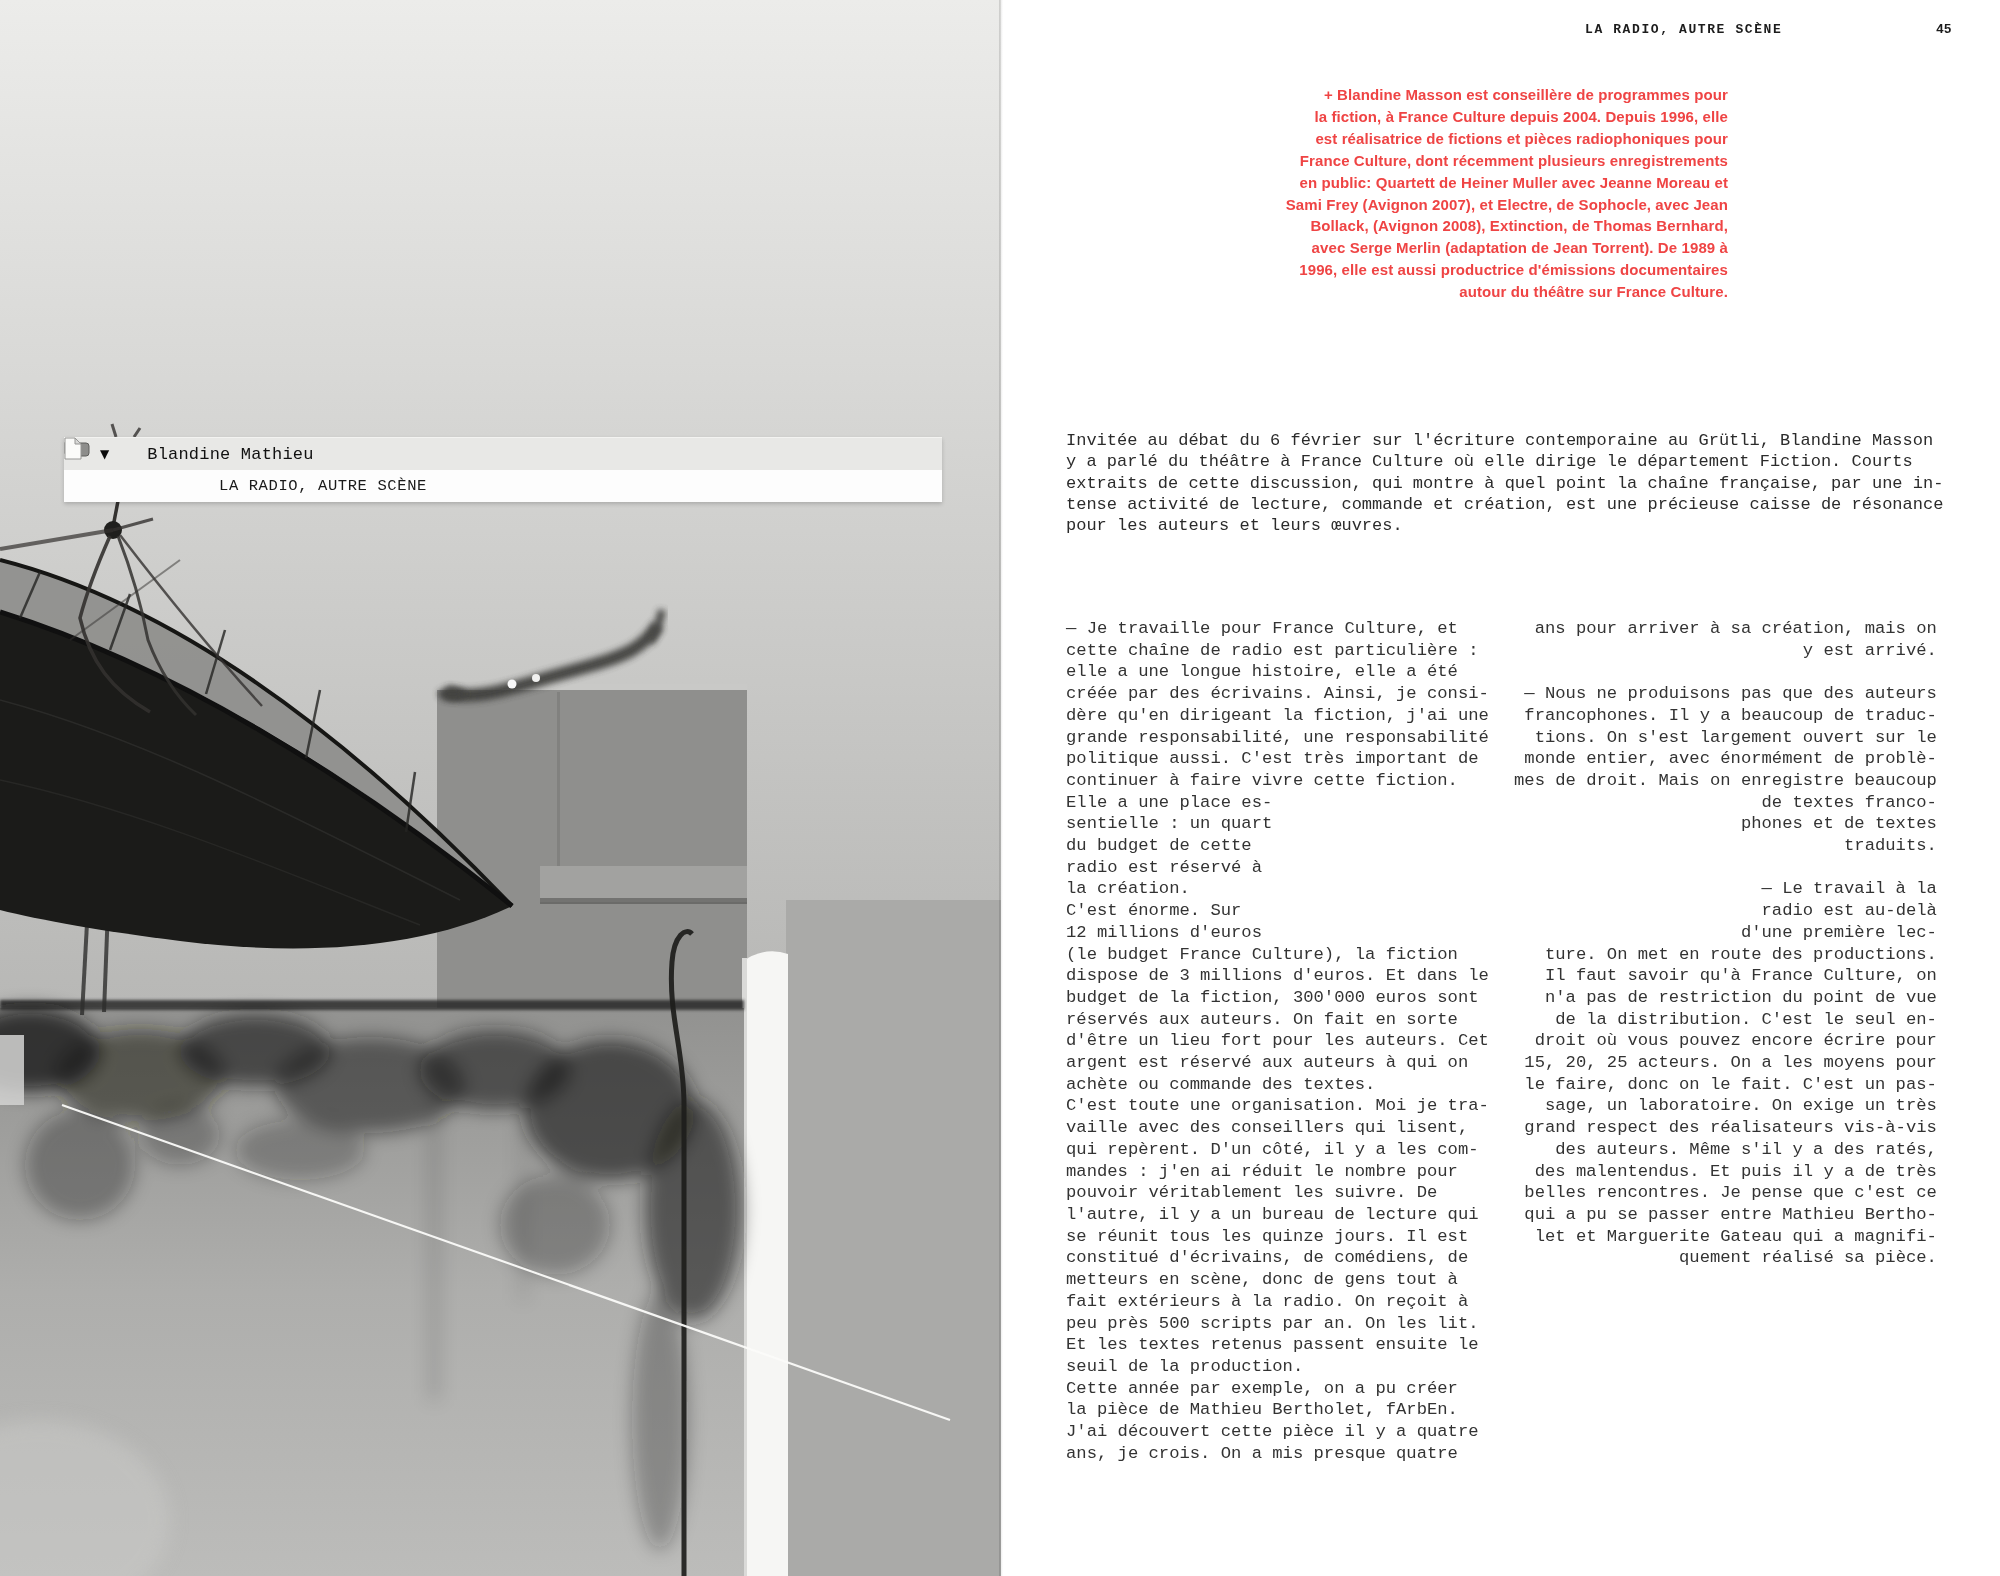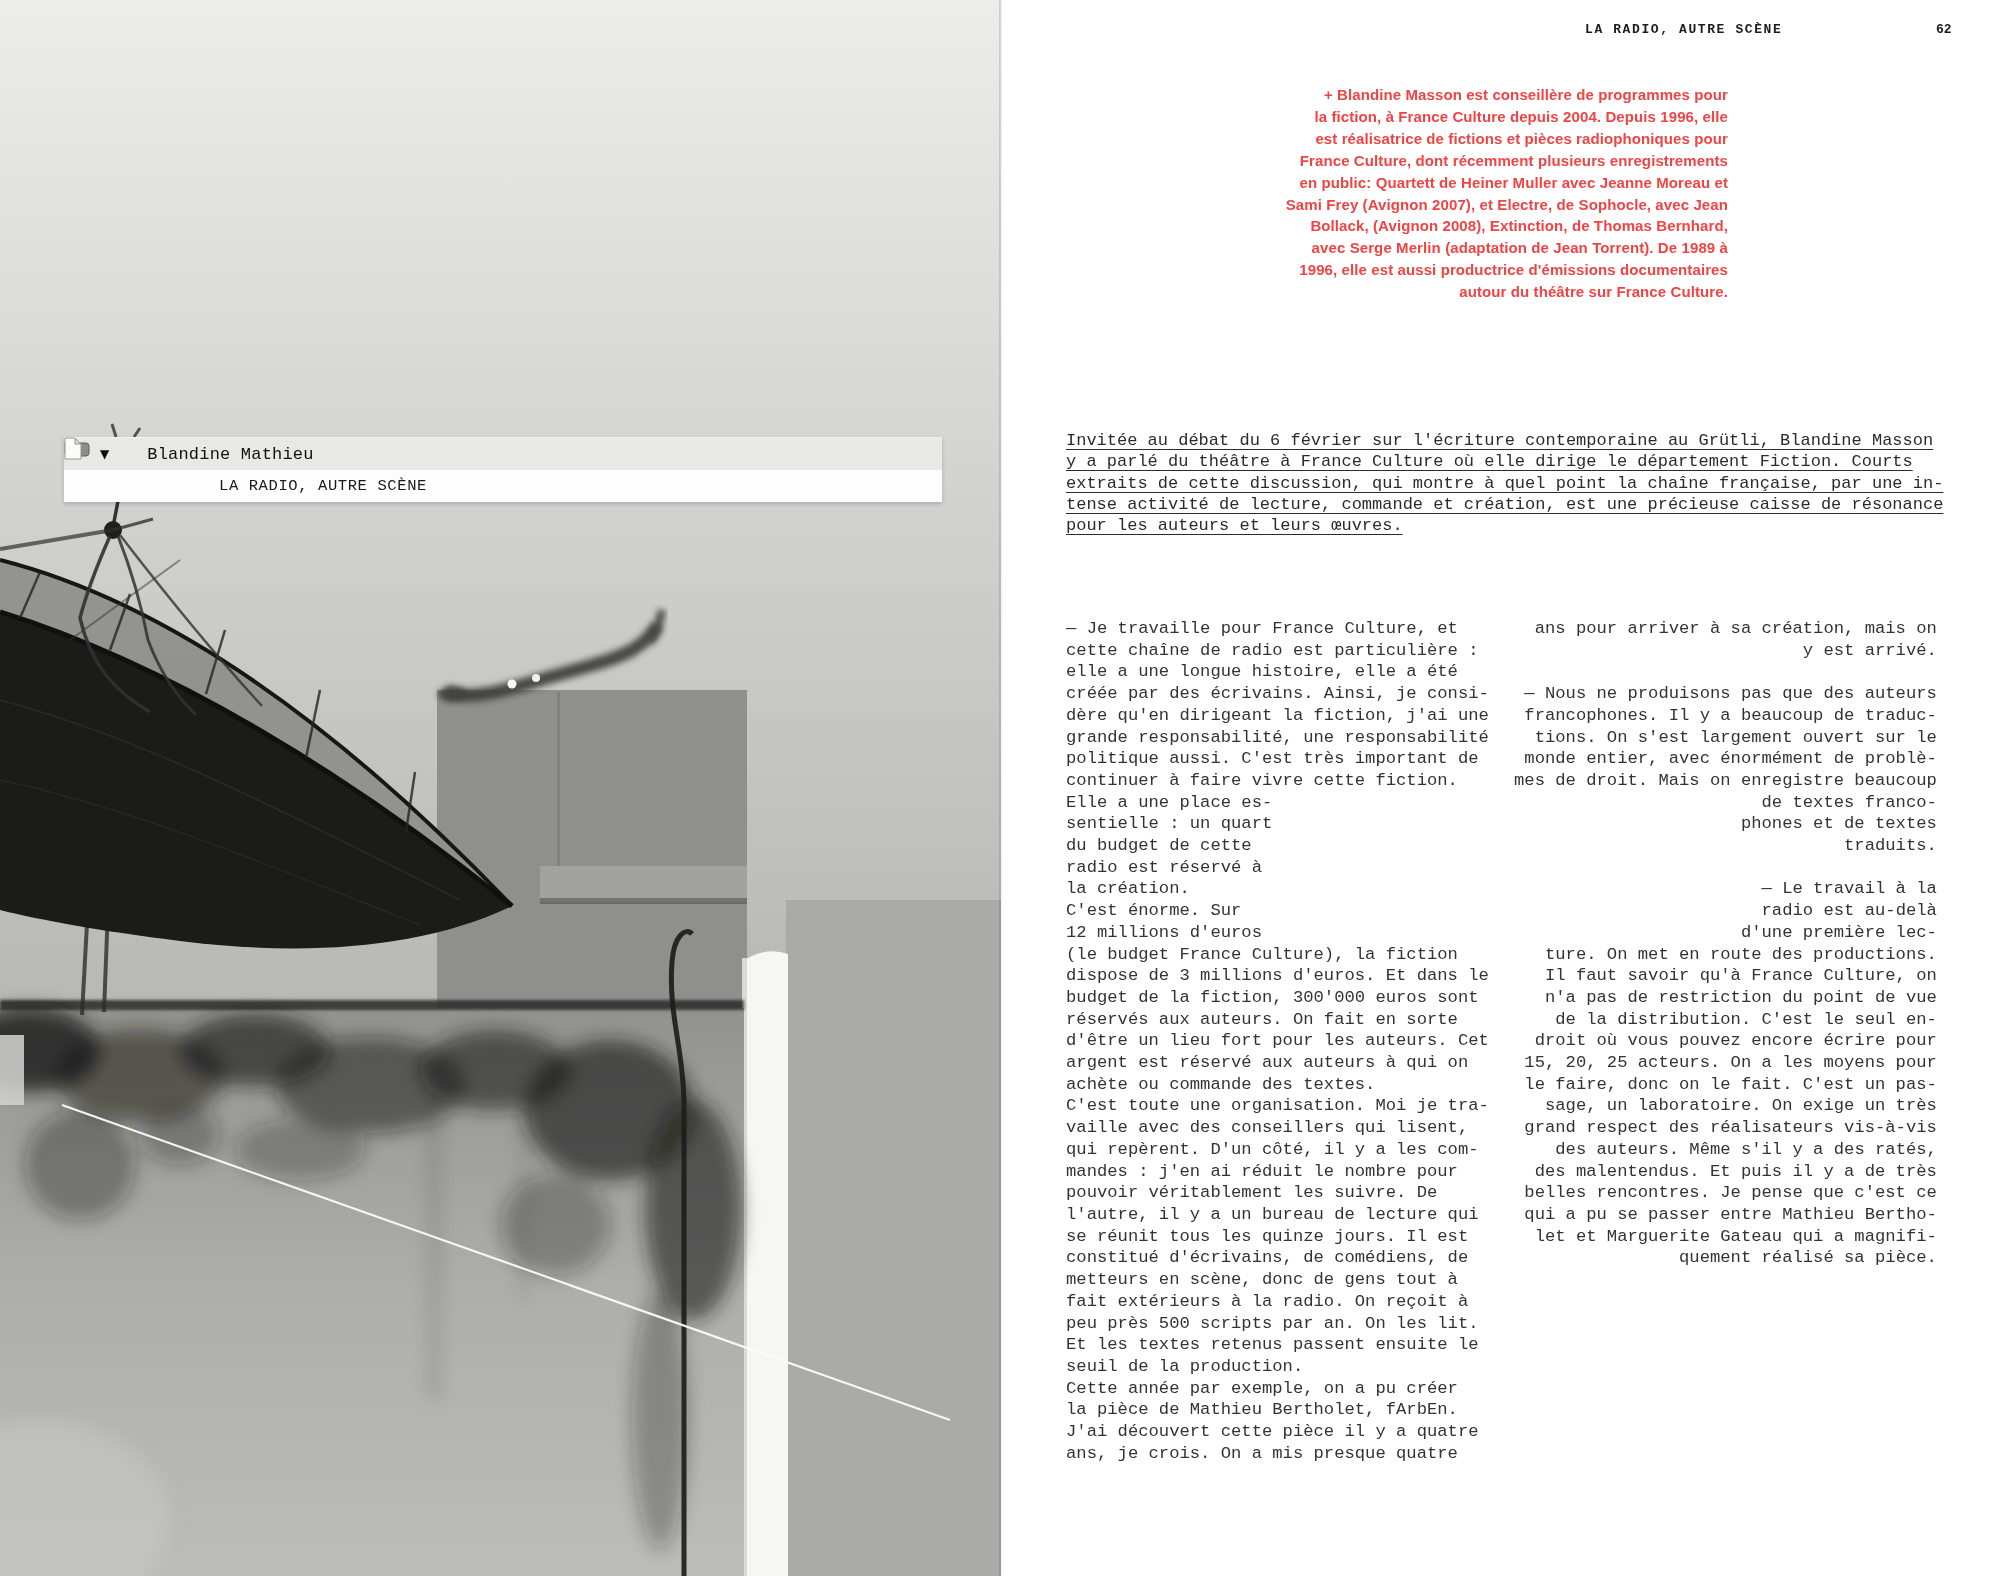--- a/index.html
+++ b/index.html
@@ -30,21 +30,21 @@
   
   .running-head{position:absolute;left:1585px;top:22px;font-size:13px;font-weight:bold;
                 letter-spacing:1.6px;color:#1c1c1c;}
   .page-num{position:absolute;left:1936px;top:22px;font-size:13px;font-weight:bold;color:#1c1c1c;}
 
   .bio{position:absolute;left:1248px;top:84px;width:480px;text-align:right;
        font-family:"Liberation Sans","DejaVu Sans",sans-serif;font-weight:bold;
        font-size:15px;line-height:21.9px;color:#ef4444;white-space:pre-line;letter-spacing:.1px;}
 
   .intro{position:absolute;left:1066px;top:430px;width:895px;font-size:17px;line-height:21.3px;
-         color:#2b2b2b;white-space:pre-line;text-decoration:underline;
+         color:#2b2b2b;white-space:pre-line;
          text-underline-offset:4px;text-decoration-thickness:1px;}
 
   .col{position:absolute;top:602px;font-size:17.2px;line-height:21.7px;color:#333333;
        white-space:pre;margin-top:16px;}
   .col1{left:1066px;}
   .col2{left:1514px;text-align:right;}
 
   .pullquote{position:absolute;left:1238px;top:806px;width:478px;text-align:right;
              font-family:"Liberation Sans","DejaVu Sans",sans-serif;font-weight:bold;
              font-size:14.5px;line-height:21.8px;color:#0d0d0d;white-space:pre-line;
@@ -173,21 +173,21 @@
             <path d="M11,1 l0,6 6,0 z" fill="#d8d8d6" stroke="#969694"></path>
           </svg>
         </span>
         <span class="tree-label tree-label-file">LA RADIO, AUTRE SCÈNE</span>
       </div>
     </div>
   </div>
   <div class="gutter"></div>
 
   <div class="running-head">LA RADIO, AUTRE SCÈNE</div>
-  <div class="page-num">62</div>
+  <div class="page-num">45</div>
 
   <div class="bio">+ Blandine Masson est conseillère de programmes pour
 la fiction, à France Culture depuis 2004. Depuis 1996, elle
 est réalisatrice de fictions et pièces radiophoniques pour
 France Culture, dont récemment plusieurs enregistrements
 en public: Quartett de Heiner Muller avec Jeanne Moreau et
 Sami Frey (Avignon 2007), et Electre, de Sophocle, avec Jean
 Bollack, (Avignon 2008), Extinction, de Thomas Bernhard,
 avec Serge Merlin (adaptation de Jean Torrent). De 1989 à
 1996, elle est aussi productrice d'émissions documentaires

